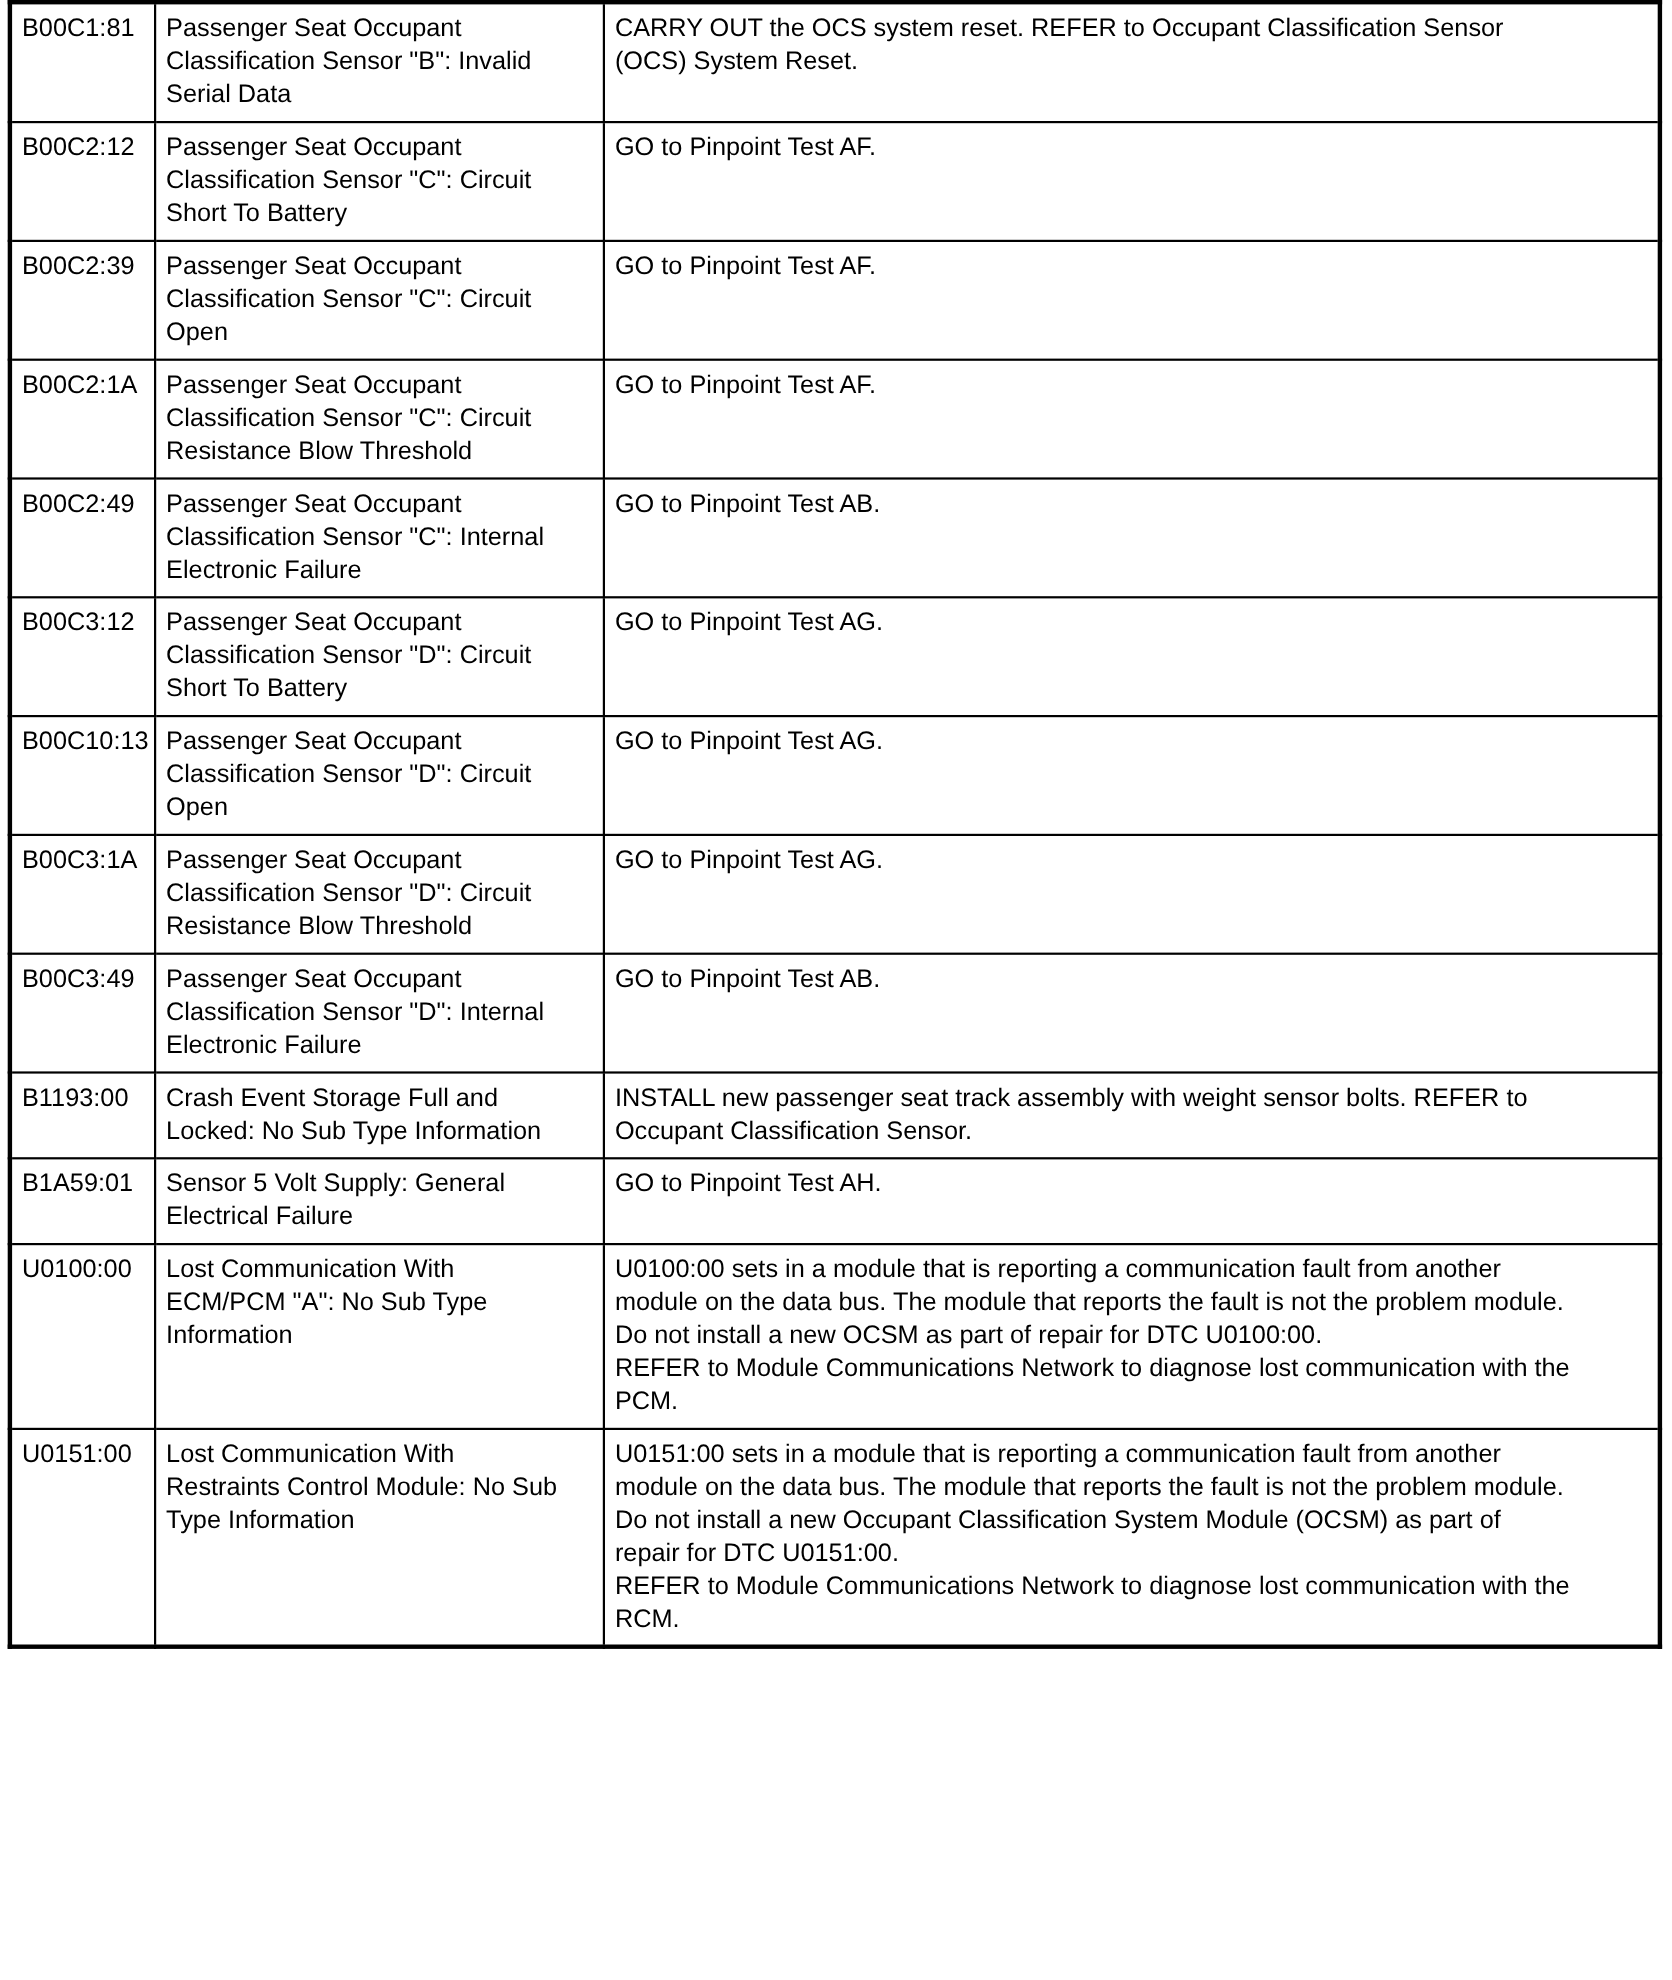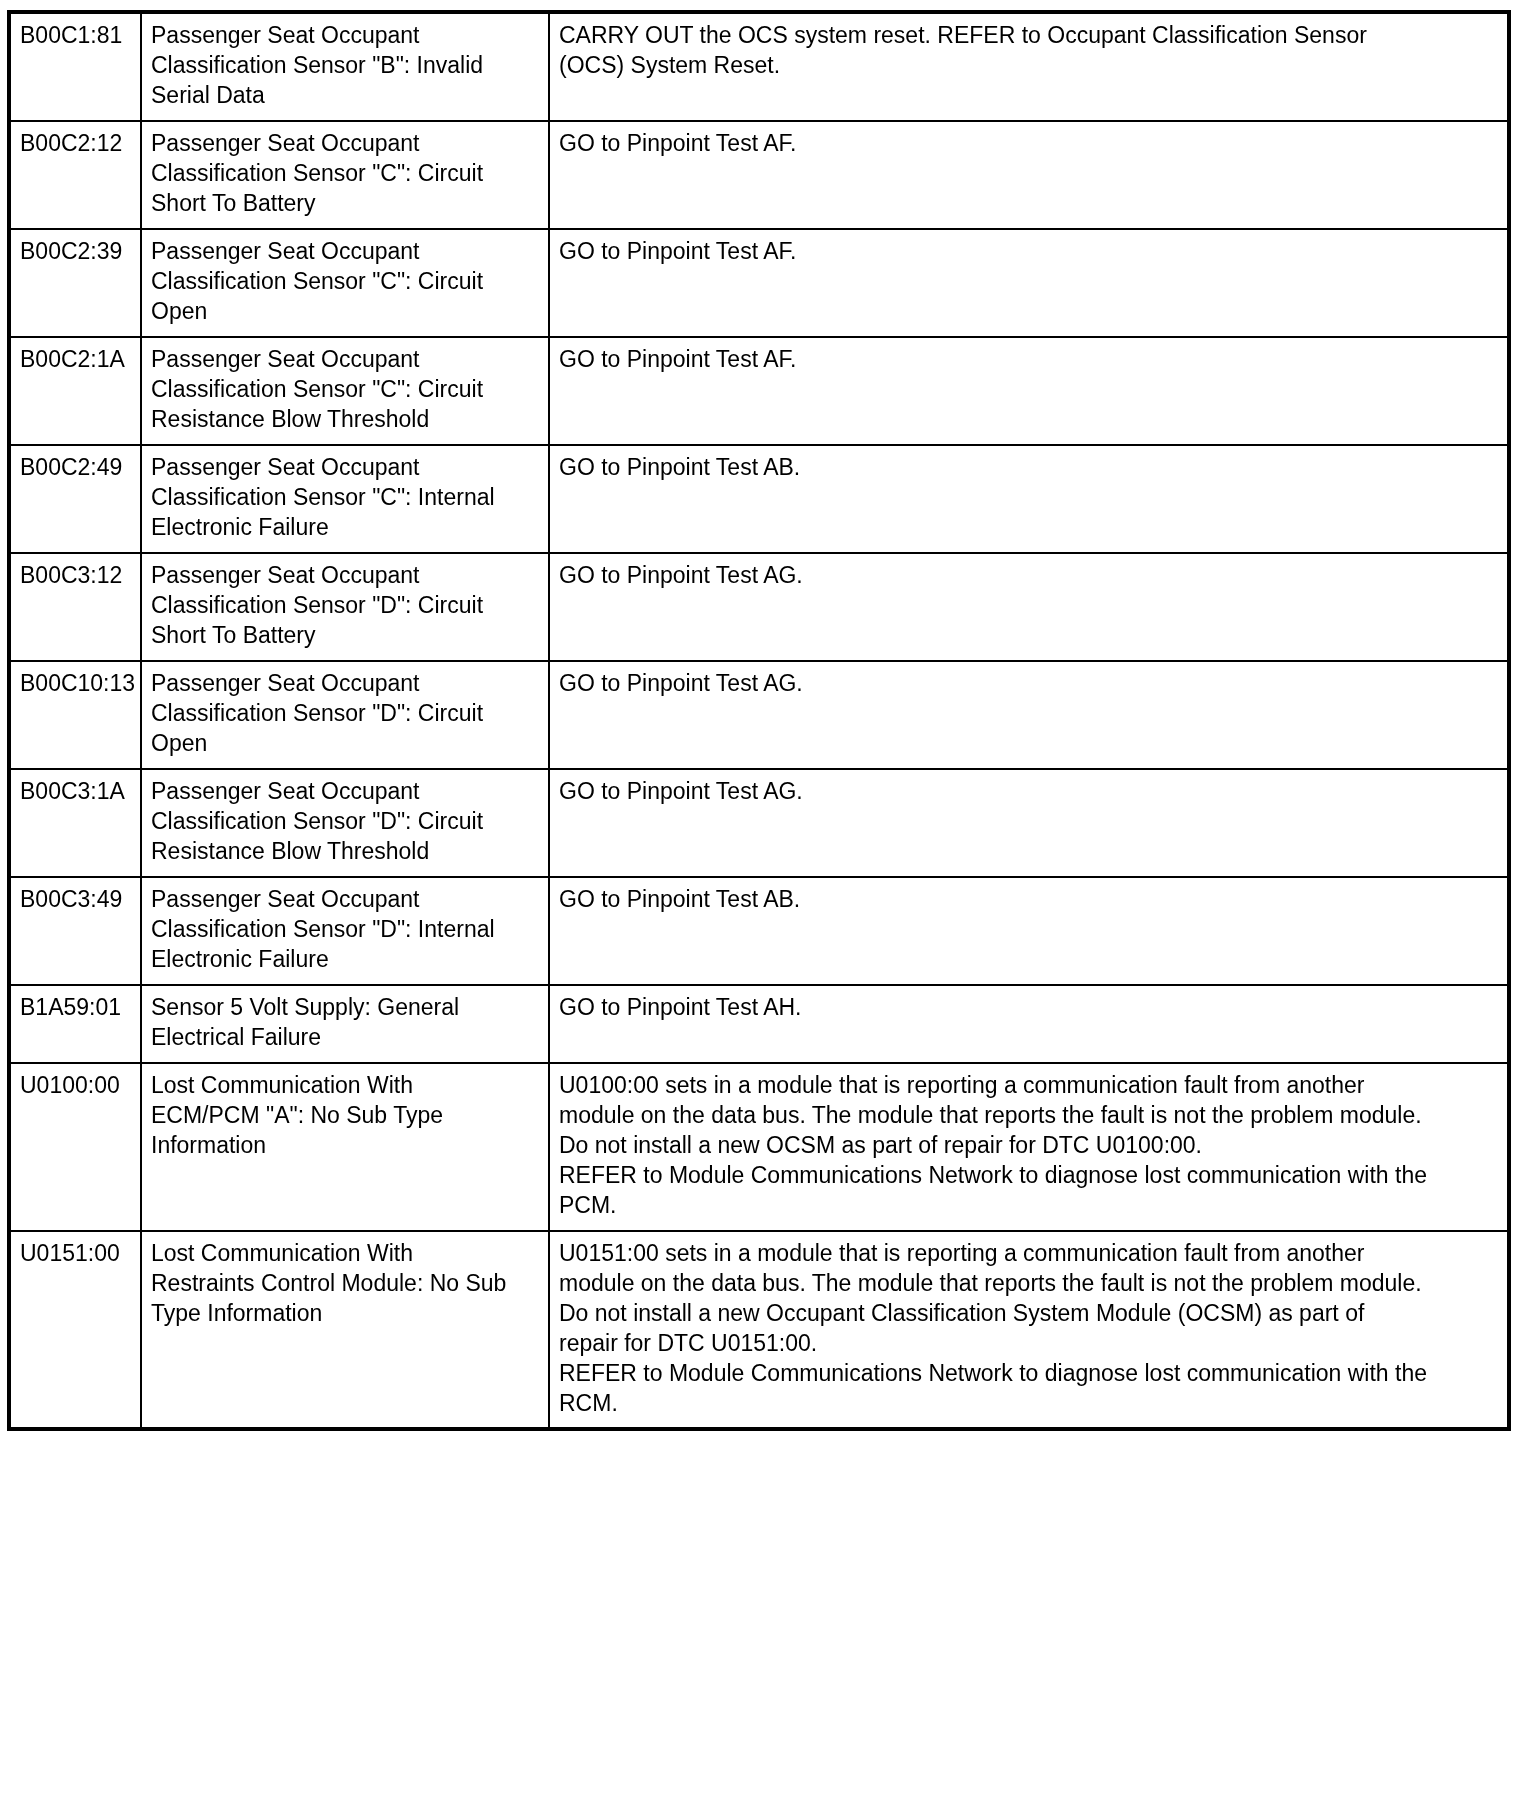--- a/index.html
+++ b/index.html
@@ -1,19 +1,19 @@
 <!DOCTYPE html>
 <html><head>
 <meta charset="utf-8">
 <style>
   html, body { margin: 0; padding: 0; background: #ffffff; }
   body { width: 1520px; height: 1800px; position: relative; overflow: hidden; }
   table.dtc {
     position: absolute;
-    left: 7px; top: 10px;
+    left: 7px; top: 0;
     width: 1504px;
     border-collapse: collapse;
     border: 4px solid #000;
     font-family: "Liberation Sans", sans-serif;
     font-size: 23px;
     line-height: 30px;
     color: #000;
     table-layout: fixed;
   }
   table.dtc td {
@@ -98,20 +98,27 @@
       <td>GO to Pinpoint Test AG.</td>
     </tr>
     <tr class="h3">
       <td>B00C3:49</td>
       <td>Passenger Seat Occupant
 Classification Sensor "D": Internal
 Electronic Failure</td>
       <td>GO to Pinpoint Test AB.</td>
     </tr>
     <tr class="h2">
+      <td>B1193:00</td>
+      <td>Crash Event Storage Full and
+Locked: No Sub Type Information</td>
+      <td>INSTALL new passenger seat track assembly with weight sensor bolts. REFER to
+Occupant Classification Sensor.</td>
+    </tr>
+    <tr class="h2">
       <td>B1A59:01</td>
       <td>Sensor 5 Volt Supply: General
 Electrical Failure</td>
       <td>GO to Pinpoint Test AH.</td>
     </tr>
     <tr class="h5">
       <td>U0100:00</td>
       <td>Lost Communication With
 ECM/PCM "A": No Sub Type
 Information</td>

